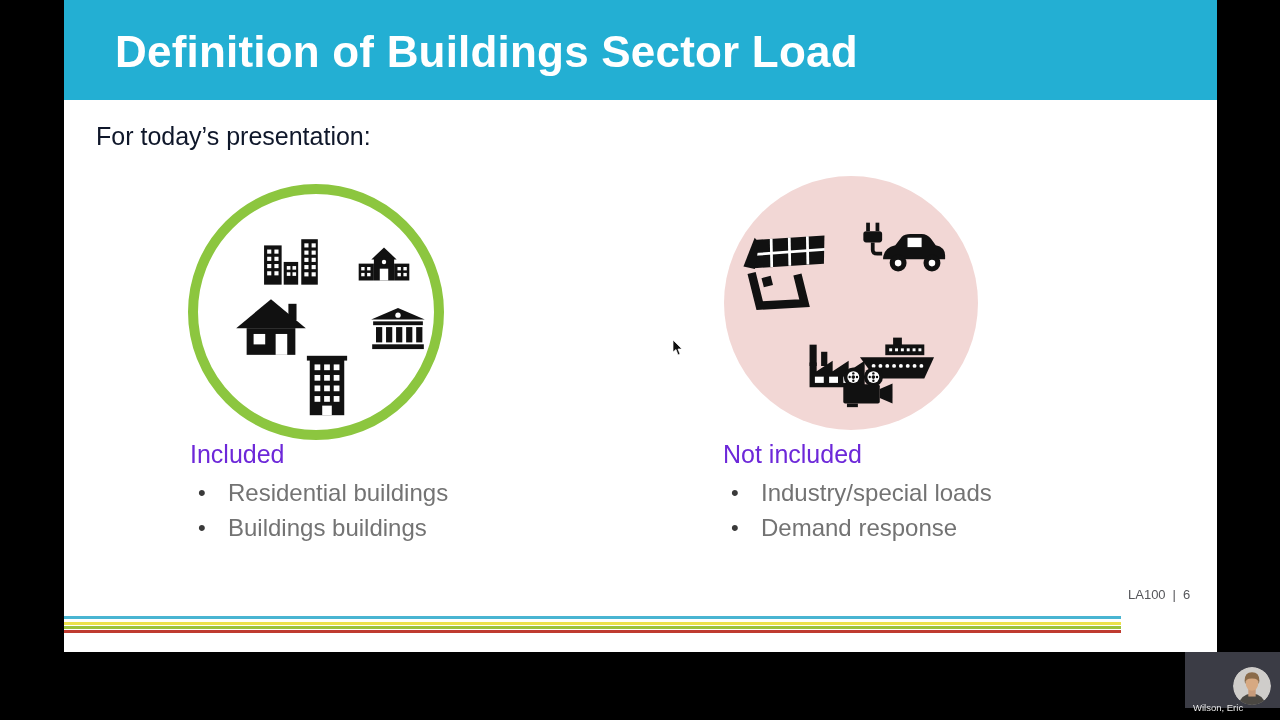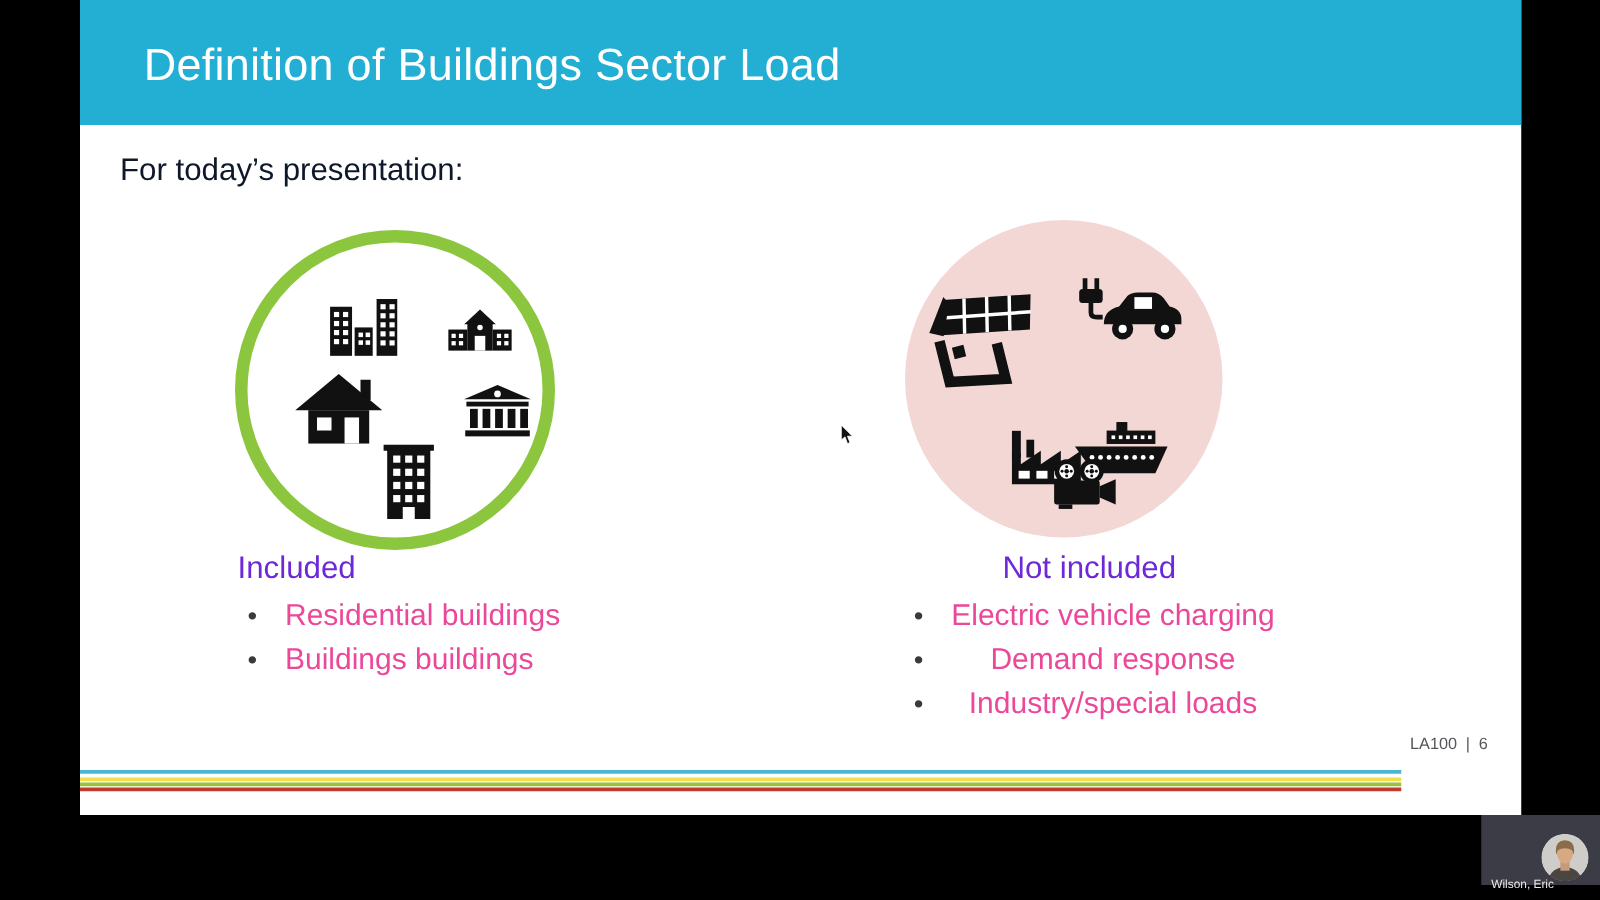--- a/index.html
+++ b/index.html
@@ -2,36 +2,36 @@
 <html><head>
 <meta charset="utf-8">
 <style>
   html,body{margin:0;padding:0;background:#000;width:1280px;height:720px;overflow:hidden;
     font-family:"Liberation Sans", sans-serif;}
   .stage{position:relative;width:1280px;height:720px;background:#000;}
 
   
   .slide{position:absolute;left:64px;top:0;width:1153px;height:652px;background:#fff;}
   .header{position:absolute;left:0;top:0;width:1153px;height:100px;background:#23AFD3;}
-  .header h1{margin:0;padding:0 0 0 51px;line-height:104px;font-size:36px;font-weight:400;
+  .header h1{margin:0;padding:0 0 0 51px;line-height:104px;font-size:44px;font-weight:700;
     color:#fff;letter-spacing:.2px;}
   .intro{position:absolute;left:32px;top:122px;font-size:25px;color:#0f172a;}
 
   .circle{position:absolute;border-radius:50%;box-sizing:border-box;}
   .included-circle{left:124px;top:184px;width:256px;height:256px;border:10px solid #8CC63F;background:#fff;}
   .excluded-circle{left:660px;top:176px;width:254px;height:254px;background:#F2D7D5;}
   .icon{position:absolute;}
   .icon svg{display:block;width:100%;height:100%;}
 
   .col{position:absolute;top:440px;}
   .included-col{left:126px;}
-  .excluded-col{left:659px;text-align:center;}
+  .excluded-col{left:659px;}
   .col-heading{font-size:25px;color:#6d28d9;}
   .col ul{list-style:none;margin:6px 0 0 0;padding:0;}
-  .col li{position:relative;padding-left:38px;font-size:24px;color:#ec4899;height:35px;line-height:35px;}
+  .col li{position:relative;padding-left:38px;font-size:24px;color:#737373;height:35px;line-height:35px;}
   .col li::before{content:"\2022";position:absolute;left:8px;top:0;color:#3a3a3a;font-size:22px;}
 
   .stripes{position:absolute;left:0;top:616px;width:1057px;}
   .stripe{width:100%;}
   .stripe.s1{height:3px;background:#49B5D2;margin-bottom:3px;}
   .stripe.s2{height:3px;background:#EDE24C;margin-bottom:1px;}
   .stripe.s3{height:2.5px;background:#9CC23C;margin-bottom:1.5px;}
   .stripe.s4{height:3px;background:#BF3B30;}
   .footer-text{position:absolute;left:1064px;top:587px;font-size:13px;color:#55565a;}
   .footer-text .sep{display:inline-block;margin:0 7px;}
@@ -263,23 +263,22 @@
       <div class="col-heading">Included</div>
       <ul>
         <li>Residential buildings</li>
         <li>Buildings buildings</li>
       </ul>
     </div>
 
     <div class="col excluded-col">
       <div class="col-heading">Not included</div>
       <ul>
-        <li>Electric vehicle charging</li>
+        <li>Industry/special loads</li>
         <li>Demand response</li>
-        <li>Industry/special loads</li>
       </ul>
     </div>
 
     <div class="stripes">
       <div class="stripe s1"></div>
       <div class="stripe s2"></div>
       <div class="stripe s3"></div>
       <div class="stripe s4"></div>
     </div>
     <div class="footer-text">

